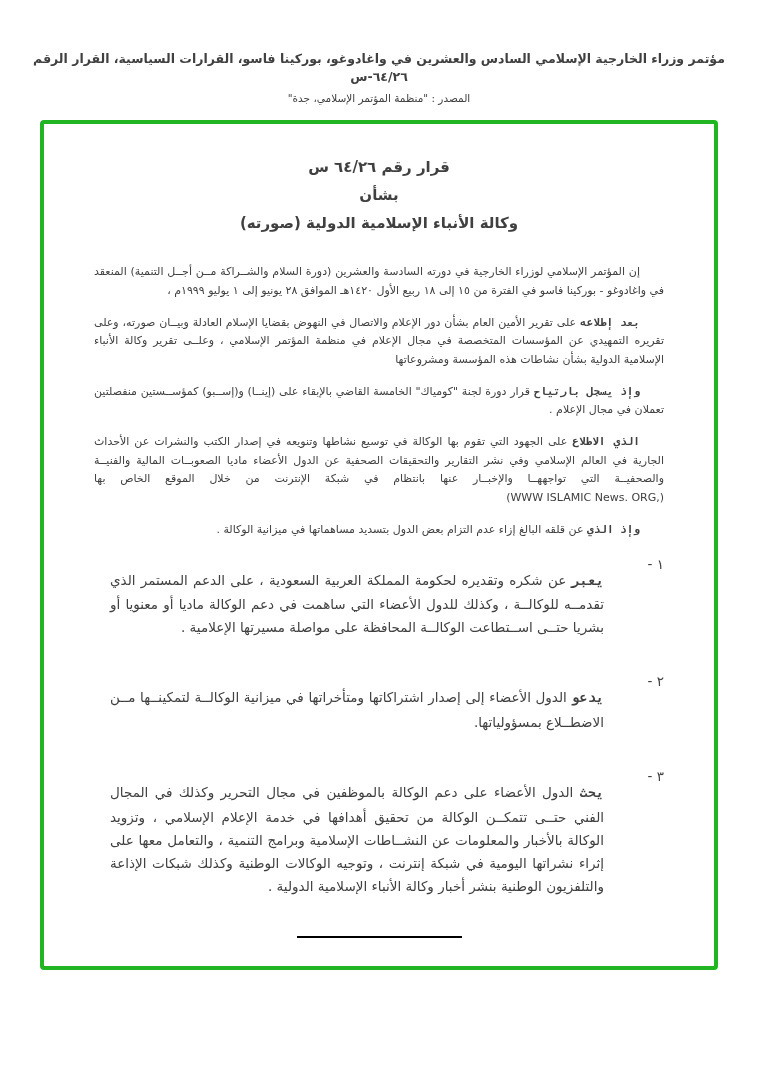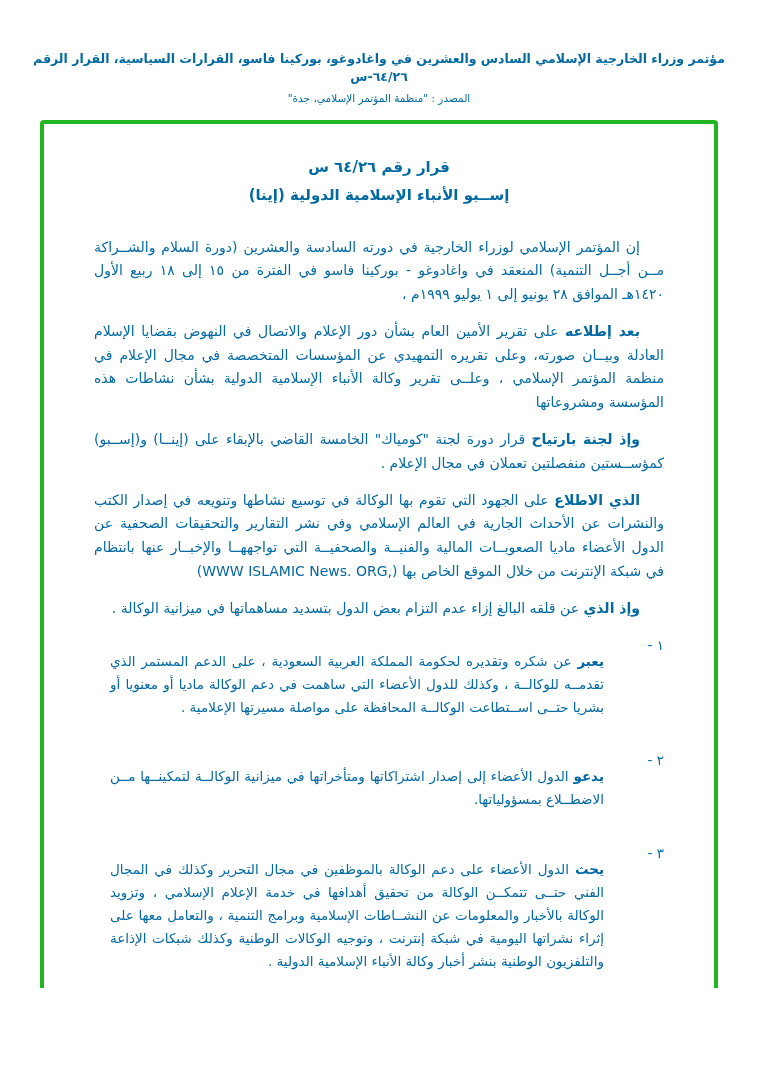--- a/index.html
+++ b/index.html
@@ -3,21 +3,21 @@
 <meta charset="utf-8">
 <style>
   html,body { margin:0; padding:0; background:#ffffff; }
   .page {
     position:relative;
     width:758px;
     height:988px;
     margin:0 auto;
     background:#ffffff;
     font-family:"DejaVu Sans", sans-serif;
-    color:#0369a1;
+    color:#404040;
     direction:rtl;
     overflow:hidden;
     box-sizing:border-box;
   }
   .hdr1 {
     padding-top:50px;
     text-align:center;
     font-size:12.5px;
     font-weight:700;
     line-height:1.4;
@@ -39,27 +39,27 @@
     background:#ffffff;
   }
   .title-block {
     text-align:center;
     font-weight:700;
     font-size:15px;
     line-height:1.85;
     margin:6px 0 26px;
   }
   .para {
-    font-size:14px;
+    font-size:11px;
     line-height:1.7;
     text-align:justify;
     margin:2px 0 13px;
     text-indent:24px;
   }
-  .lead { font-weight:700; }
+  .lead { font-weight:700;font-family:Liberation Mono, monospace; }
   .latin {
     font-weight:400;
     direction:ltr;
     unicode-bidi:embed;
     white-space:nowrap;
   }
   .items { margin-top:6px; }
   .item {
     display:flex;
     gap:16px;
@@ -87,35 +87,36 @@
 
 <div class="page">
 
   <div class="hdr1">مؤتمر وزراء الخارجية الإسلامي السادس والعشرين في واغادوغو، بوركينا فاسو، القرارات السياسية، القرار الرقم ٦٤/٢٦-س</div>
   <div class="hdr2">المصدر :  "منظمة المؤتمر الإسلامي، جدة"</div>
 
   <div class="frame" style="border-color: rgb(34, 181, 34);">
 
     <div class="title-block">
       <div>قرار رقم ٦٤/٢٦ س</div>
-      <div>إســبو الأنباء الإسلامية الدولية (إينا)</div>
+      <div>بشأن</div>
+      <div>وكالة الأنباء الإسلامية الدولية (صورته)</div>
     </div>
 
     <p class="para">
       <span class="lead"></span>
       <span>إن المؤتمر الإسلامي لوزراء الخارجية في دورته السادسة والعشرين (دورة السلام والشــراكة مــن أجــل التنمية) المنعقد في واغادوغو - بوركينا فاسو في الفترة من ١٥ إلى ١٨ ربيع الأول ١٤٢٠هـ الموافق ٢٨ يونيو إلى ١ يوليو ١٩٩٩م ،</span>
     </p>
 
     <p class="para">
       <span class="lead">بعد إطلاعه</span>
       <span>على تقرير الأمين العام بشأن دور الإعلام والاتصال في النهوض بقضايا الإسلام العادلة وبيــان صورته، وعلى تقريره التمهيدي عن المؤسسات المتخصصة في مجال الإعلام في منظمة المؤتمر الإسلامي ، وعلــى تقرير وكالة الأنباء الإسلامية الدولية بشأن نشاطات هذه المؤسسة ومشروعاتها</span>
     </p>
 
     <p class="para">
-      <span class="lead">وإذ لجنة بارتياح</span>
+      <span class="lead">وإذ يسجل بارتياح</span>
       <span>قرار دورة لجنة "كومياك" الخامسة القاضي بالإبقاء على (إينــا) و(إســبو) كمؤســستين منفصلتين تعملان في مجال الإعلام .</span>
     </p>
 
     <p class="para">
       <span class="lead">الذي الاطلاع</span>
       <span>على الجهود التي تقوم بها الوكالة في توسيع نشاطها وتنويعه في إصدار الكتب والنشرات عن الأحداث الجارية في العالم الإسلامي وفي نشر التقارير والتحقيقات الصحفية عن الدول الأعضاء ماديا الصعوبــات المالية والفنيــة والصحفيــة التي تواجههــا والإخبــار عنها بانتظام في شبكة الإنترنت من خلال الموقع الخاص بها</span>
       <span class="latin">(WWW ISLAMIC News. ORG,)</span>
     </p>
 
     <p class="para">

